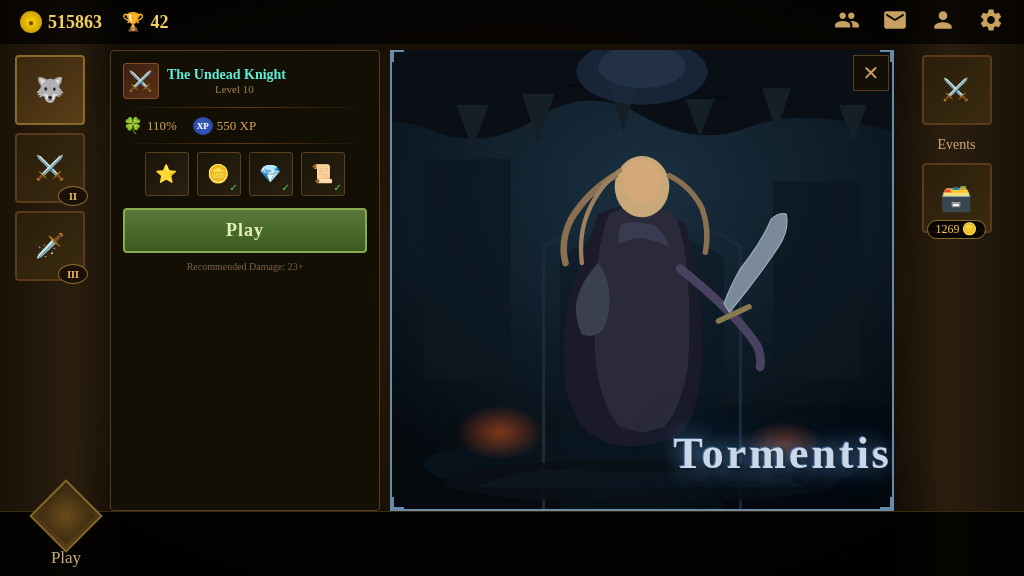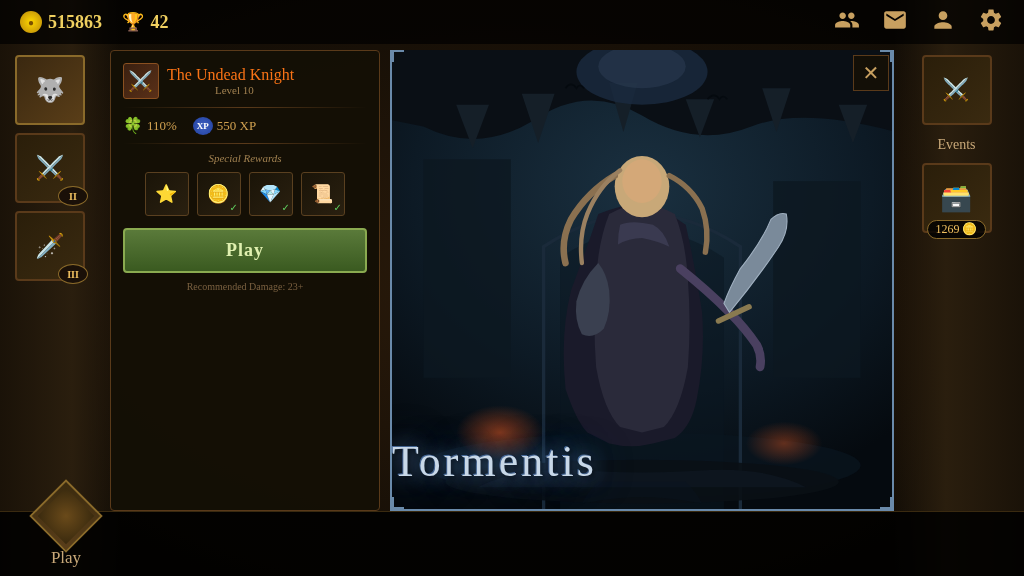--- a/index.html
+++ b/index.html
@@ -273,23 +273,23 @@
     .quest-icon-box {
       width: 36px; height: 36px;
       background: linear-gradient(135deg, #3a2010, #5a3018);
       border: 1px solid #8a5020;
       display: flex; align-items: center; justify-content: center;
       font-size: 16px;
       border-radius: 3px;
     }
     .quest-title-area {}
     .quest-title {
-      color: #f97316;
-      font-size: 16px;
-      font-weight: normal;
+      color: #5eead4;
+      font-size: 14px;
+      font-weight: bold;
     }
     .quest-level {
       color: #a08050;
       font-size: 11px;
       margin-left: 48px;
     }
     .quest-desc {
       color: #b09060;
       font-size: 11px;
       line-height: 1.5;
@@ -393,26 +393,26 @@
     .game-art {
       width: 100%;
       height: 100%;
       position: absolute;
       inset: 0;
     }
 
     
     .tormentis-title {
       position: absolute;
-      bottom: 22px;
+      bottom: 30px;
       left: 0; right: 0;
-      text-align: left;
+      text-align: right;
       font-family: 'Georgia', serif;
       font-size: 44px;
-      font-weight: normal;
+      font-weight: bold;
       color: #c8d8e8;
       text-shadow: 
         0 0 20px rgba(100,150,200,0.8),
         0 0 40px rgba(80,120,180,0.6),
         2px 2px 4px #000,
         -1px -1px 0 #4a6a9a;
       letter-spacing: 3px;
     }
 
     
@@ -555,21 +555,20 @@
         <span>110%</span>
       </div>
       <div class="reward-item">
         <span class="xp-icon">XP</span>
         <span>550 XP</span>
       </div>
     </div>
 
     <div class="divider"></div>
 
-    <div class="special-rewards-label">Special Rewards</div>
 
     <div class="reward-icons-row">
       <div class="reward-box">
         <span>⭐</span>
       </div>
       <div class="reward-box">
         <span>🪙</span>
         <span class="reward-check">✓</span>
       </div>
       <div class="reward-box">

